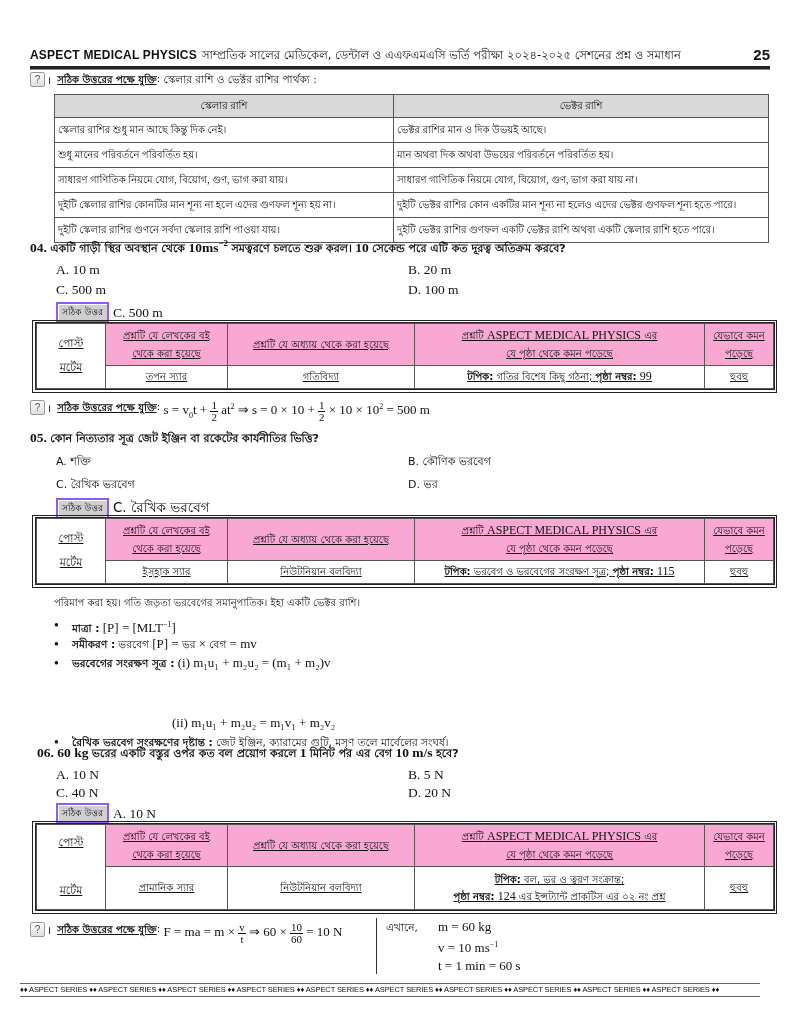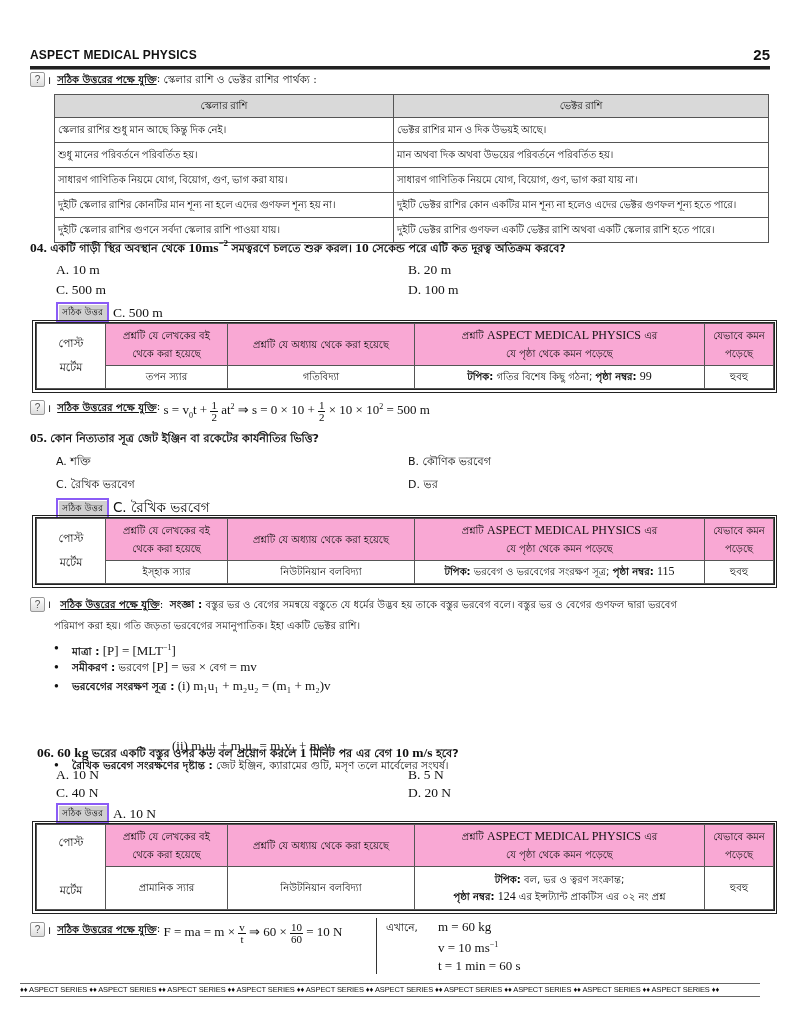--- a/index.html
+++ b/index.html
@@ -29,21 +29,21 @@
 
   
   .q { font-weight: bold; font-size: 13.5px; }
   .q .bnb { font-size: 11px; }
   .opt { font-size: 13.5px; }
   .opt .bn { font-size: 11px; }
   .ans-btn { display: inline-block; border: 2px solid #8b5cf6; background: #cfcfcf; font-family: "DejaVu Sans", sans-serif; font-size: 9px; padding: 1px 4px; margin-right: 4px; box-shadow: inset 1px 1px 0 #fff; vertical-align: middle; }
   .ans-text { font-size: 13.5px; vertical-align: middle; }
 
   
-  .pm-wrap { border: 3px double #222; border-left: 4px double #222; border-bottom: 4px double #222; width: 738px; }
+  .pm-wrap { border: 3px double #222; border-left: 4px double #222; border-bottom: 4px double #222; width: 738px; text-decoration: underline; }
   table.pm { border-collapse: collapse; width: 100%; font-family: "DejaVu Sans", sans-serif; font-size: 10px; text-align: center; }
   table.pm td { border: 1px solid #555; padding: 2px 3px; }
   table.pm .hd { background: #f9a8d4; line-height: 18px; }
   table.pm .pmlabel { background: #fff; width: 62px; font-size: 11px; line-height: 24px; }
   table.pm .en { font-family: "Liberation Serif", serif; font-size: 12px; }
   table.pm .val { height: 18px; }
 
   .math { font-family: "Liberation Serif", serif; font-size: 13px; }
   .frac { display: inline-block; text-align: center; vertical-align: middle; font-size: 11px; line-height: 11px; }
   .frac .num { display: block; border-bottom: 1px solid #111; padding: 0 1px; }
@@ -55,20 +55,21 @@
   ul.bul li.cont::before { content: ""; }
 
   
   .ftr { left: 20px; top: 983px; width: 740px; height: 12px; border-top: 1px solid #666; border-bottom: 1px solid #666; font-family: "Liberation Sans", sans-serif; font-size: 7.5px; line-height: 12px; text-align: left; white-space: nowrap; overflow: hidden; letter-spacing: -0.1px; }
 </style>
 </head>
 <body>
 
 <div class="abs hdr">
   <span class="hdr-left">ASPECT MEDICAL PHYSICS</span>
+  <span class="hdr-mid">সাম্প্রতিক সালের মেডিকেল, ডেন্টাল ও এএফএমএসি ভর্তি পরীক্ষা ২০২৪-২০২৫ সেশনের প্রশ্ন ও সমাধান</span>
   <span class="hdr-num">25</span>
 </div>
 <div class="abs hdr-rule"></div>
 
 <div class="abs explain" style="left:30px; top:72px;">
   <span class="help-icon">?</span>
     <span class="bar-mark">।</span>
   <span class="explain-label">সঠিক উত্তরের পক্ষে যুক্তি</span>
     <span class="bn">:&nbsp;</span>
   <span class="bn">স্কেলার রাশি ও ভেক্টর রাশির পার্থক্য :</span>
@@ -181,26 +182,20 @@
       <td class="val">ইস্হাক স্যার</td>
       <td class="val">নিউটনিয়ান বলবিদ্যা</td>
       <td class="val"><b>টপিক:</b> <span>ভরবেগ ও ভরবেগের সংরক্ষণ সূত্র;</span> <b>পৃষ্ঠা নম্বর:</b> <span class="en">115</span></td>
       <td class="val">হুবহু</td>
     </tr>
   </tbody>
     </table>
 </div>
 
 <div class="abs" style="left:30px; top:593px; width:745px;">
-  <div style="line-height:22px;">
-    <span class="help-icon">?</span><span class="bar-mark bn">।</span>
-    <span class="explain-label">সঠিক উত্তরের পক্ষে যুক্তি</span><span class="bn">:&nbsp;</span>
-    <span class="bnb">সংজ্ঞা :</span>
-    <span class="bn" style="font-size:10px">বস্তুর ভর ও বেগের সমন্বয়ে বস্তুতে যে ধর্মের উদ্ভব হয় তাকে বস্তুর ভরবেগ বলে। বস্তুর ভর ও বেগের গুণফল দ্বারা ভরবেগ</span>
-  </div>
   <div class="bn" style="font-size:10px; padding-left:24px; line-height:20px;">পরিমাপ করা হয়। গতি জড়তা ভরবেগের সমানুপাতিক। ইহা একটি ভেক্টর রাশি।</div>
   <ul class="bul" style="margin-left:22px; margin-top:2px;">
     <li><span class="bnb">মাত্রা :</span> <span class="math">[P] = [MLT</span><sup style="font-size:8px">−1</sup><span class="math">]</span></li>
     <li><span class="bnb">সমীকরণ :</span> <span class="bn">ভরবেগ</span> <span class="math">[P] =</span> <span class="bn">ভর</span> <span class="math">×</span> <span class="bn">বেগ</span> <span class="math">= mv</span></li>
     <li><span class="bnb">ভরবেগের সংরক্ষণ সূত্র :</span> <span class="math">(i) m₁u₁ + m₂u₂ = (m₁ + m₂)v</span></li>
     <li class="cont" style="padding-left:120px;margin-top:41px;"><span class="math">(ii) m₁u₁ + m₂u₂ = m₁v₁ + m₂v₂</span></li>
     <li><span class="bnb">রৈখিক ভরবেগ সংরক্ষণের দৃষ্টান্ত :</span> <span class="bn">জেট ইঞ্জিন, ক্যারামের গুটি, মসৃণ তলে মার্বেলের সংঘর্ষ।</span></li>
   </ul>
 </div>
 

